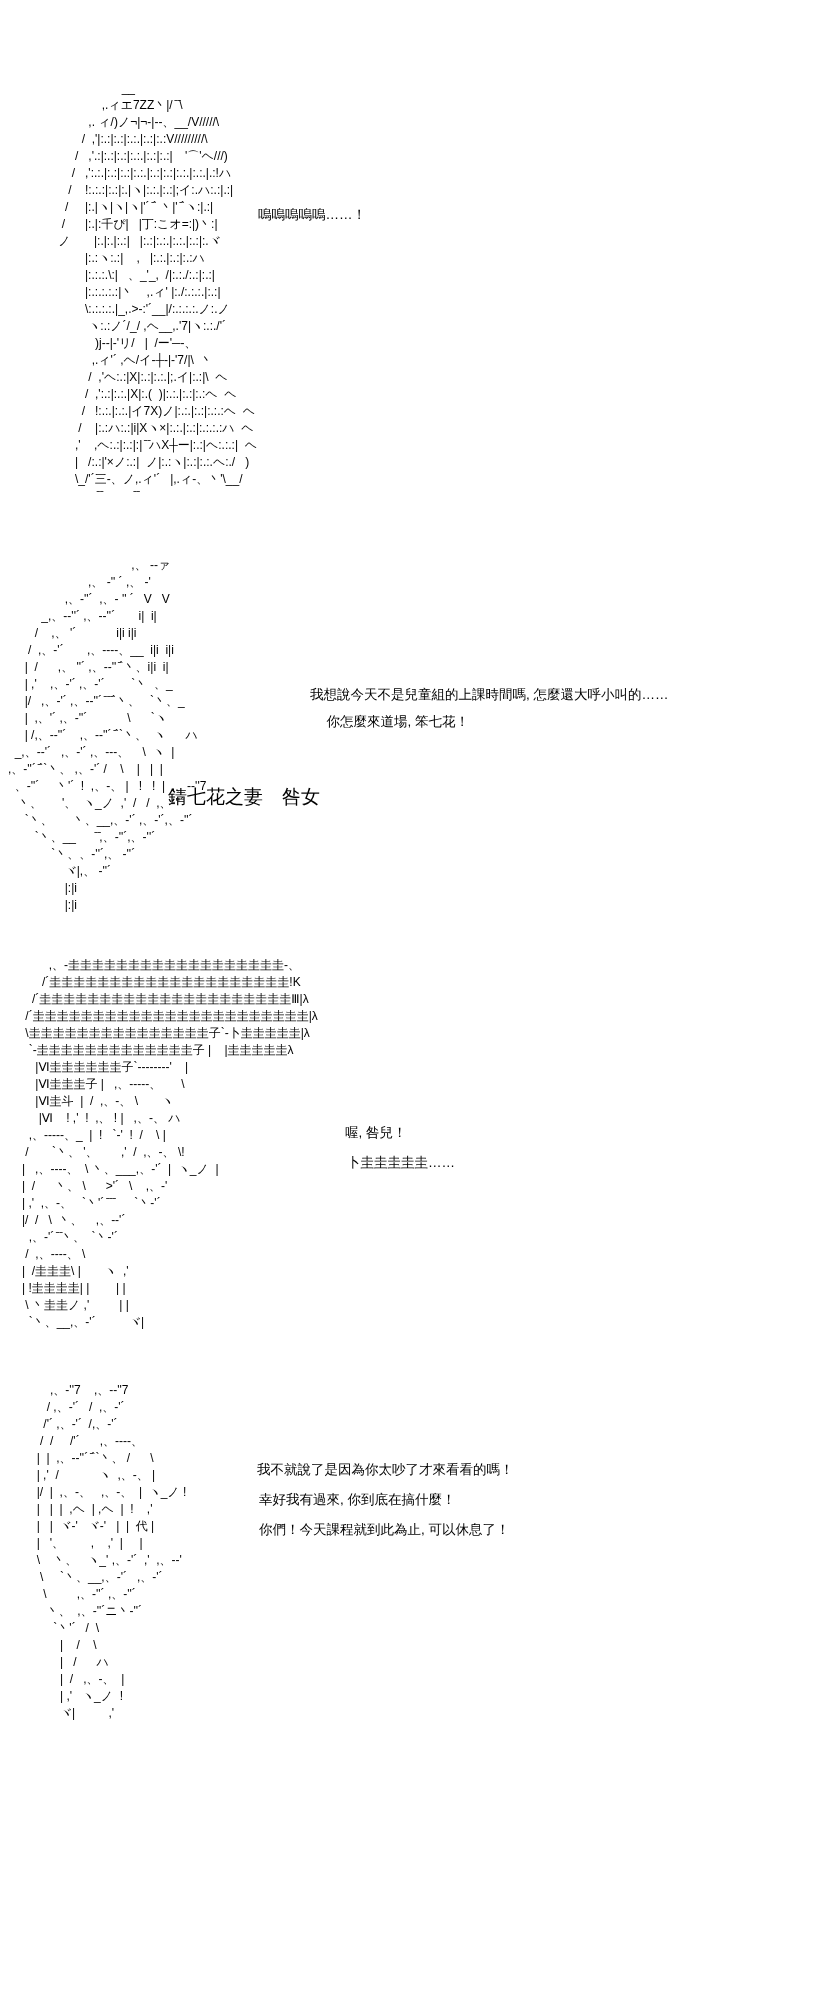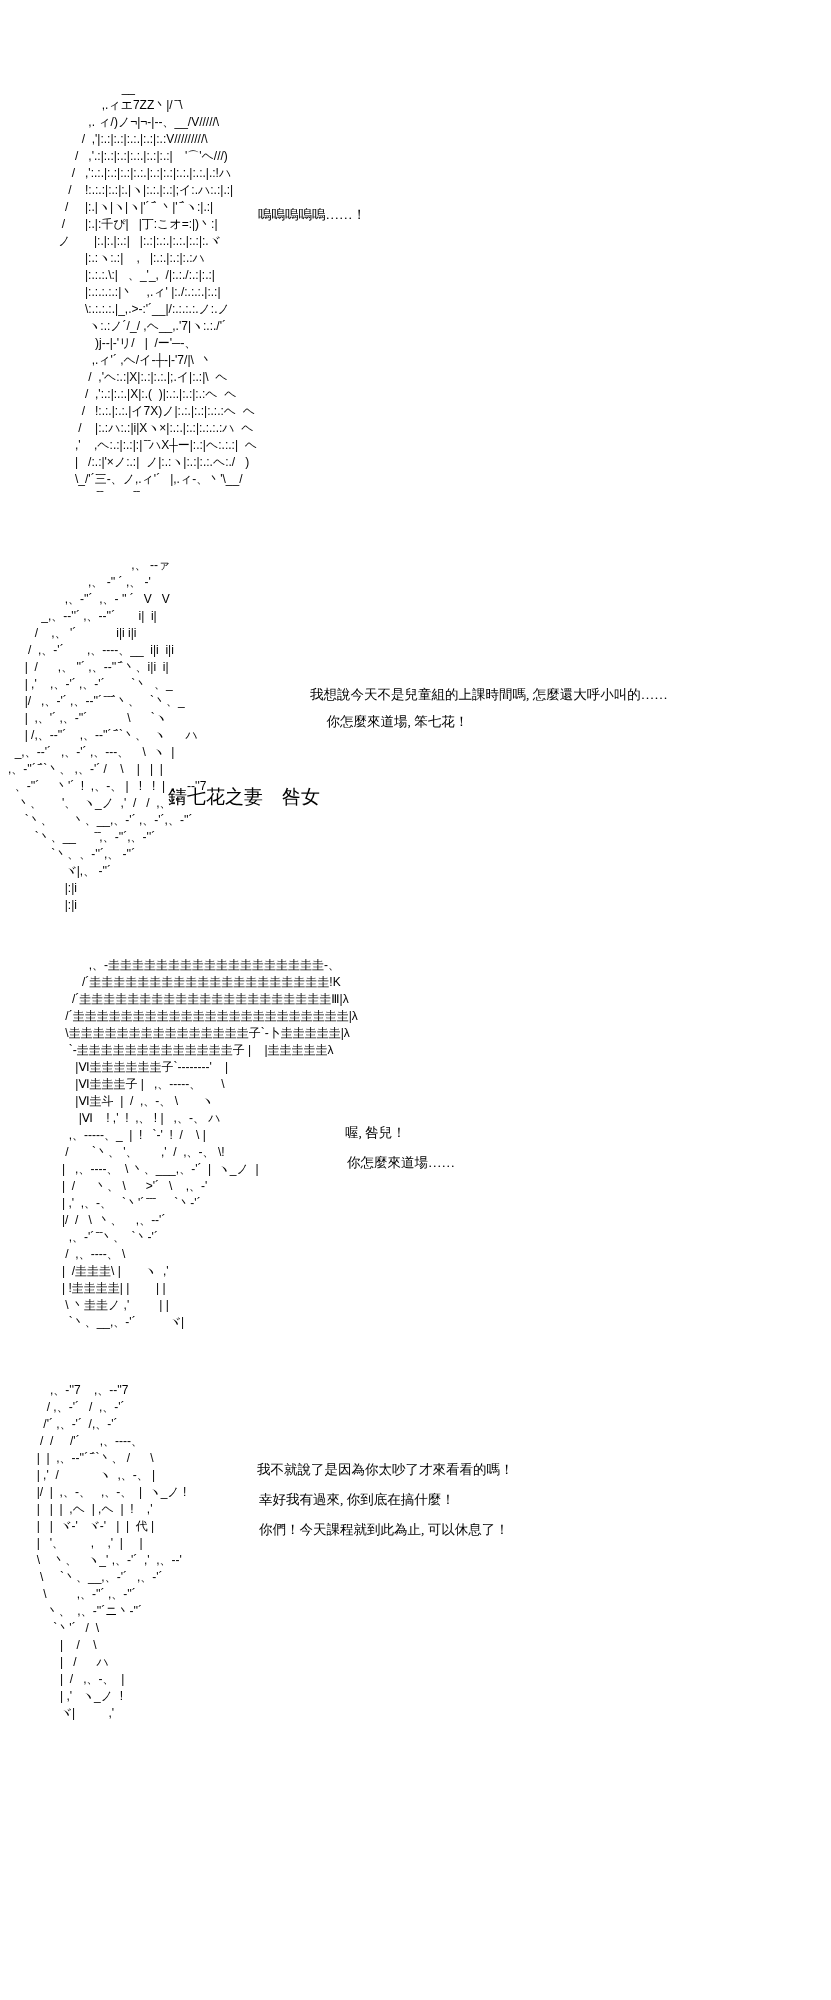--- a/index.html
+++ b/index.html
@@ -29,21 +29,21 @@
     position: absolute;
     white-space: pre;
     font-family: Liberation Sans, sans-serif;
     font-size: 12px;
     line-height: 17px;
     letter-spacing: 0px;
     color: #000000;
   }
   .dialogue {
     position: absolute;
-    font-family: Liberation Serif, serif;
+    font-family: Liberation Sans, sans-serif;
     font-size: 13.5px;
     line-height: 30px;
     color: #000000;
     white-space: pre;
   }
   .caption {
     position: absolute;
     font-family: "Liberation Sans", sans-serif;
     font-size: 19px;
     line-height: 18px;
@@ -58,21 +58,21 @@
 
   
   #panel2 { top: 500px; height: 400px; }
   #art2 { left: 8px; top: 45px; }
   #line2a { left: 310px; top: 180px; text-align: center; }
   #line2b { left: 313px; top: 207px; }
   #cap2 { left: 168px; top: 288px; }
 
   
   #panel3 { top: 900px; height: 460px; }
-  #art3 { left: 22px; top: 45px; margin-left: 40px; }
+  #art3 { left: 22px; top: 45px; }
   #line3a { left: 345px; top: 218px; }
   #line3b { left: 347px; top: 248px; }
 
   
   #panel4 { top: 1360px; height: 640px; }
   #art4 { left: 30px; top: 10px; }
   #line4a { left: 257px; top: 95px; }
   #line4b { left: 259px; top: 125px; }
   #line4c { left: 259px; top: 155px; }
 </style>
@@ -154,21 +154,21 @@
 |  /      丶、 \      &gt;'´   \    ,、‐'
 | ,'  ,、-、   `丶'´ ̄ ̄ ̄      `丶‐'´
 |/  /   \  丶、    ,、-‐'´
   ,、‐'´ ̄ ̄丶、  `丶‐'´
  /  ,、-‐‐-、 \
 |  /圭圭圭\ |       ヽ  ,'
 | !圭圭圭圭| |        | |
  \ 丶圭圭ノ ,'         | |
   `丶、__,、‐'´          ヾ|</pre>
     <div class="dialogue" id="line3a">喔, 咎兒！</div>
-    <div class="dialogue" id="line3b">你怎麼來道場……</div>
+    <div class="dialogue" id="line3b">卜圭圭圭圭圭……</div>
   </div>
 
   <div class="panel" id="panel4">
     <pre class="art" id="art4">      ,、‐''7    ,、-‐''7
      / ,、‐'´   /  ,、‐'´
     /'´ ,、‐'´  /,、‐'´
    /  /     /'´      ,、-‐‐-、
   |  |  ,、-‐''´ ̄``丶、 /      \
   | ,'  /            ヽ  ,、-、 |
   |/  |  ,、-、   ,、-、  |  ヽ_ノ !

